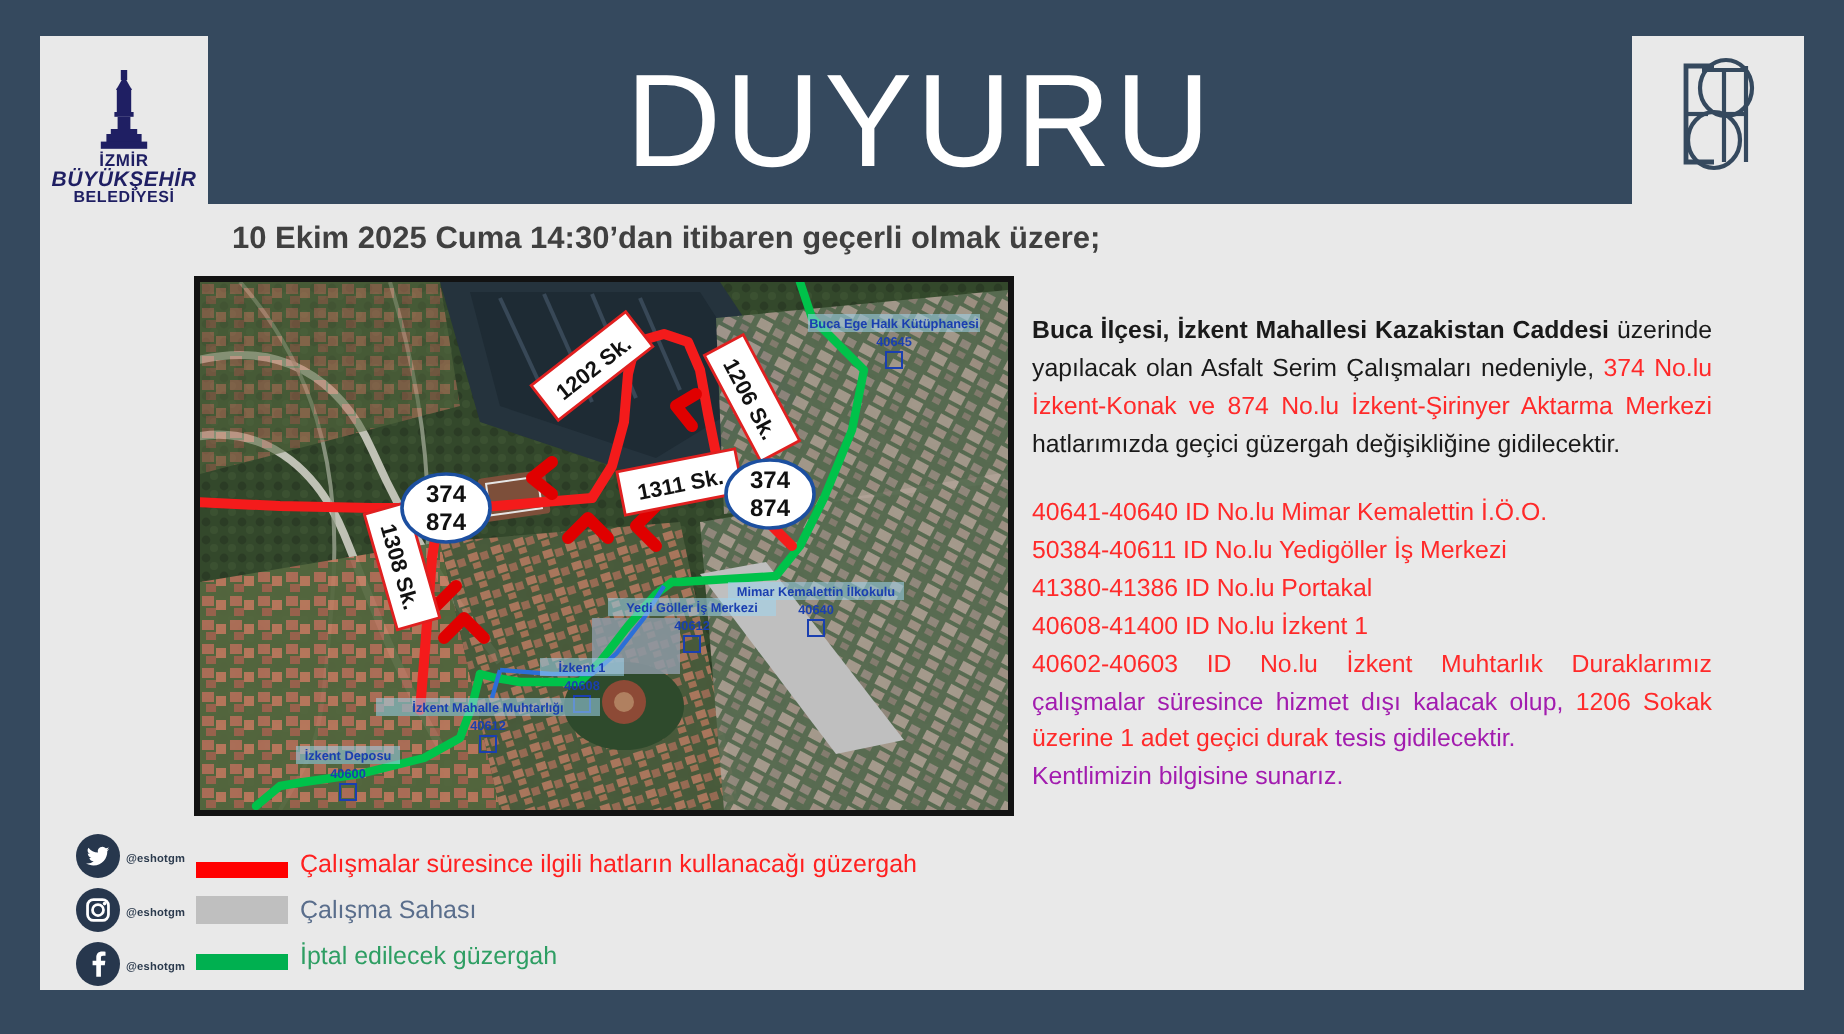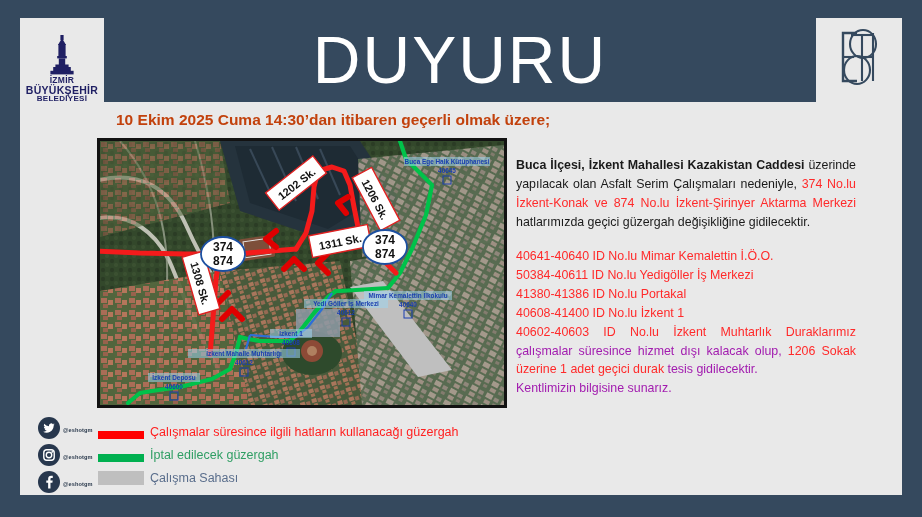--- a/index.html
+++ b/index.html
@@ -34,41 +34,41 @@
     position:absolute;left:0px;top:0px;width:84px;height:84px;
     background:#e9e9e9;
     display:flex;flex-direction:column;align-items:center;justify-content:flex-start;
     padding-top:16px;box-sizing:border-box;
   }
   .tower{display:block;}
   .izb-txt{
     color:#1f1f63;font-weight:bold;letter-spacing:.3px;line-height:1.02;text-align:center;
   }
   .izb-1{font-size:8.5px;}
-  .izb-2{font-size:10.5px;}
+  .izb-2{font-size:10.5px;font-style:italic;}
   .izb-3{font-size:8px;}
 
   .title{
     position:absolute;left:84px;right:86px;top:0;height:84px;
     display:flex;align-items:center;justify-content:center;
     color:#ffffff;font-size:66px;font-weight:300;letter-spacing:2px;
     font-family:"Liberation Sans", sans-serif;
     line-height:1;
   }
 
   .logo-right{
     position:absolute;right:0px;top:0px;width:86px;height:84px;
     background:#e9e9e9;
     display:flex;align-items:center;justify-content:center;
   }
 
   
   .subtitle{
     position:absolute;left:96px;top:93px;
-    color:#c2410c;font-size:15.5px;font-weight:bold;
+    color:#404040;font-size:15.5px;font-weight:bold;
     white-space:nowrap;
   }
 
   
   .map-wrap{
     position:absolute;left:77px;top:120px;width:410px;height:270px;
     border:3px solid #121212;
     box-sizing:border-box;
     background:#4e5b46;
     overflow:hidden;
@@ -360,26 +360,26 @@
         <span class="social-handle">@eshotgm</span>
       </div>
     </div>
 
     <div class="legend">
       <div class="legend-row">
         <span class="swatch sw-red"></span>
         <span class="lg-red">Çalışmalar süresince ilgili hatların kullanacağı güzergah</span>
       </div>
       <div class="legend-row">
+        <span class="swatch sw-gray"></span>
+        <span class="lg-gray">Çalışma Sahası</span>
+      </div>
+      <div class="legend-row">
         <span class="swatch sw-green"></span>
         <span class="lg-green">İptal edilecek güzergah</span>
-      </div>
-      <div class="legend-row">
-        <span class="swatch sw-gray"></span>
-        <span class="lg-gray">Çalışma Sahası</span>
       </div>
     </div>
 
     <div class="body-text">
       <p><span class="b">Buca İlçesi, İzkent Mahallesi Kazakistan Caddesi</span><span> üzerinde yapılacak olan Asfalt Serim Çalışmaları nedeniyle, </span><span class="r">374 No.lu İzkent-Konak ve 874 No.lu İzkent-Şirinyer Aktarma Merkezi</span><span> hatlarımızda geçici güzergah değişikliğine gidilecektir.</span></p>
 
       <p>
         <span class="r">40641-40640 ID No.lu Mimar Kemalettin İ.Ö.O.</span><br>
         <span class="r">50384-40611 ID No.lu Yedigöller İş Merkezi</span><br>
         <span class="r">41380-41386 ID No.lu Portakal</span><br>

